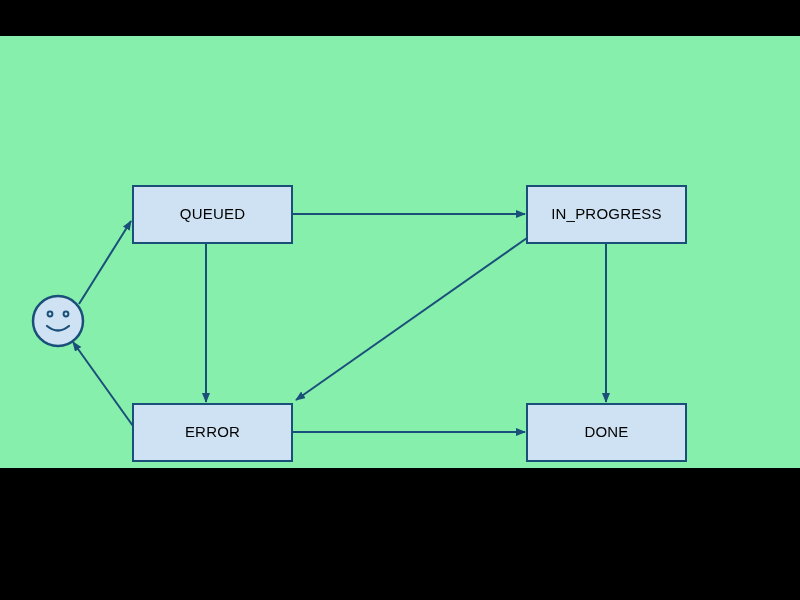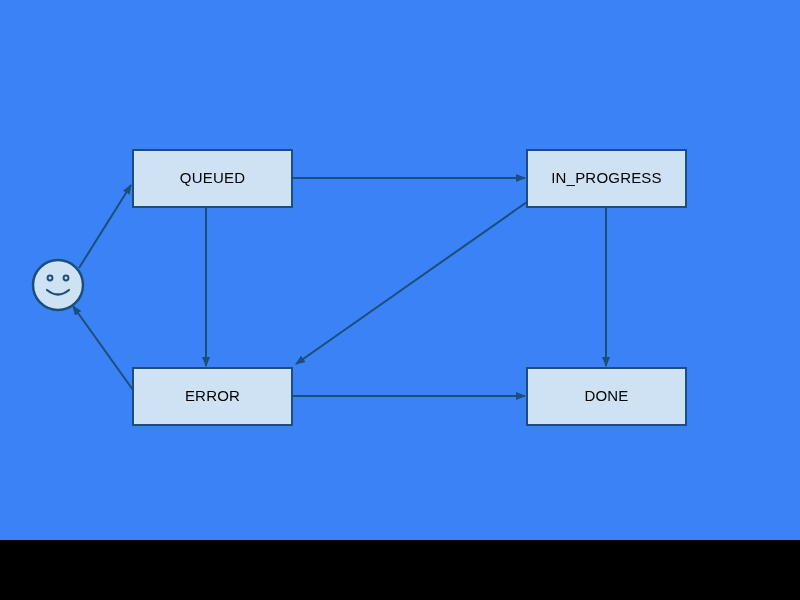--- a/index.html
+++ b/index.html
@@ -10,22 +10,23 @@
   }
   body {
     width: 800px;
     height: 600px;
     overflow: hidden;
     font-family: "Liberation Sans", sans-serif;
   }
   #canvas-root {
     position: relative;
     width: 800px;
-    height: 540px;
-    background: #3b82f6;
+    height: 432px;
+    background: #86efac;
+    margin-top: 36px;
   }
   #diagram-svg {
     position: absolute;
     top: 0;
     left: 0;
     width: 800px;
     height: 600px;
     display: block;
   }
   .node-box-rect {

